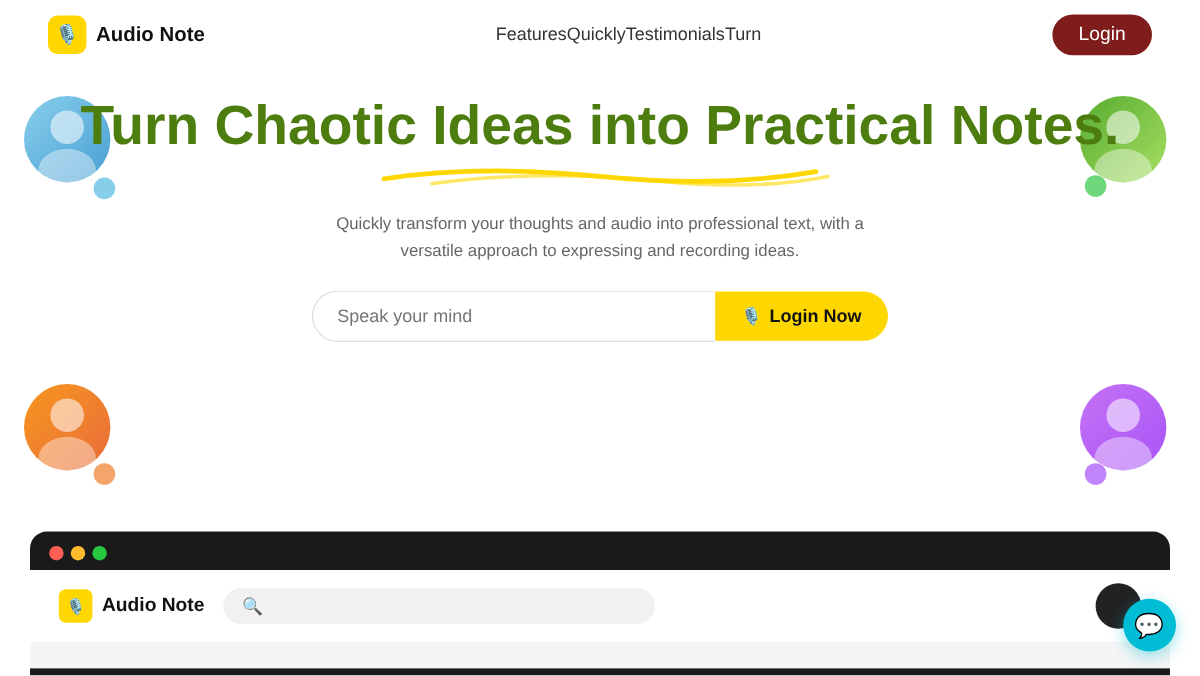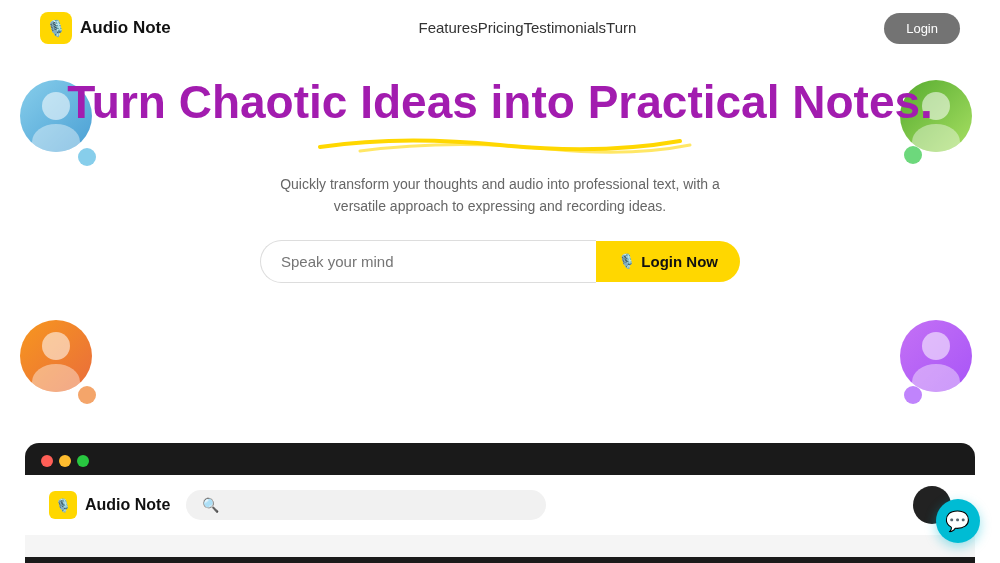--- a/index.html
+++ b/index.html
@@ -51,42 +51,42 @@
     }
 
     .nav-links a {
       text-decoration: none;
       color: #333;
       font-size: 15px;
       font-weight: 500;
     }
 
     .login-btn {
-      background: #737373;
+      background: #7f1d1d;
       color: #fff;
       border: none;
       border-radius: 20px;
       padding: 8px 22px;
-      font-size: 13px;
+      font-size: 16px;
       font-weight: 500;
       cursor: pointer;
     }
 
     
     .hero {
       position: relative;
       text-align: center;
       padding: 20px 40px 0;
       z-index: 1;
     }
 
     .hero-title {
       font-size: 46px;
       font-weight: 800;
-      color: #a21caf;
+      color: #4d7c0f;
       line-height: 1.15;
       margin-bottom: 4px;
     }
 
     .underline-svg {
       display: block;
       margin: 0 auto;
       margin-top: -4px;
       margin-bottom: 14px;
     }
@@ -360,21 +360,21 @@
       <span>🎙️</span>
     </div>
     <span class="logo-text">Audio Note</span>
   </div>
 
   <ul class="nav-links">
     <li>
       <a>Features</a>
     </li>
     <li>
-      <a>Pricing</a>
+      <a>Quickly</a>
     </li>
     <li>
       <a>Testimonials</a>
     </li>
     <li>
       <a>Turn</a>
     </li>
   </ul>
 
   <button class="login-btn">Login</button>

